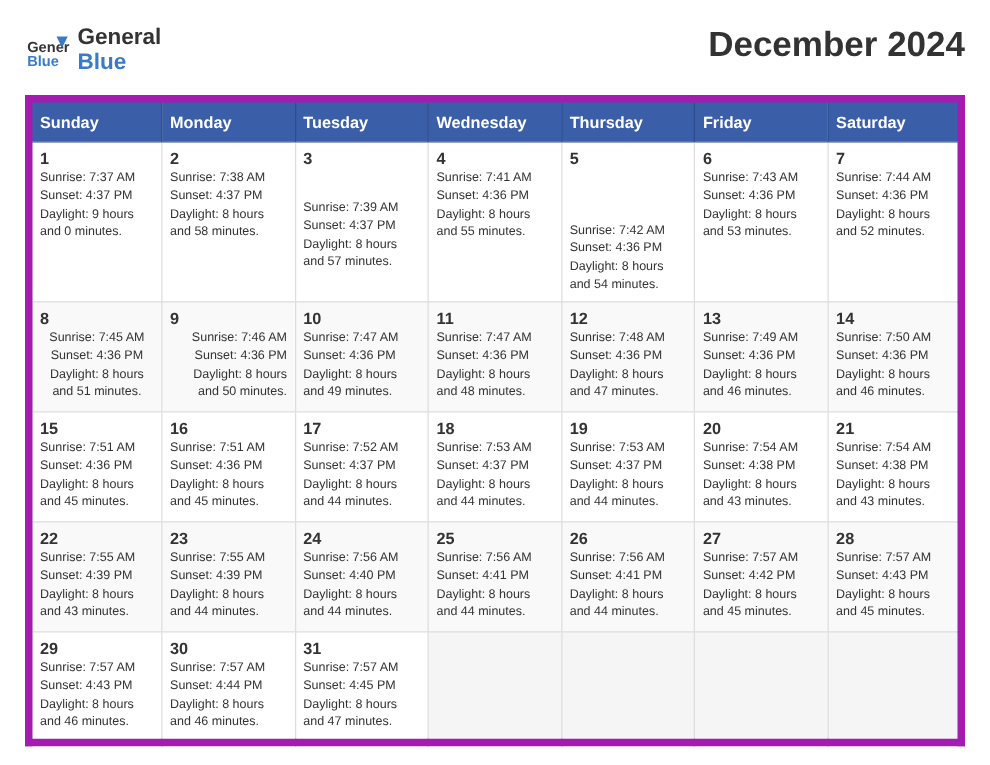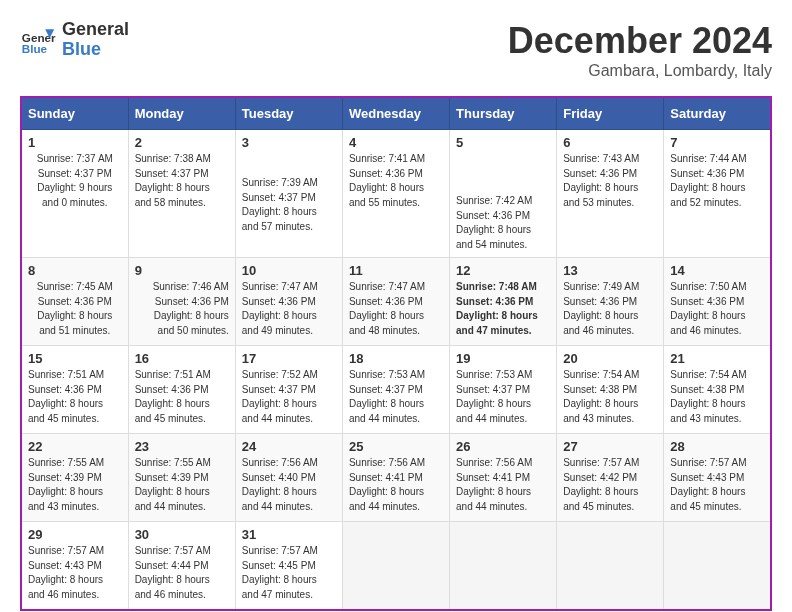--- a/index.html
+++ b/index.html
@@ -31,32 +31,32 @@
     }
     .logo-text span:first-child { color: #333; }
     .logo-icon {
       width: 36px;
       height: 36px;
     }
     .title-section {
       text-align: right;
     }
     .calendar-title {
-      font-size: 36px;
+      font-size: 28px;
       font-weight: bold;
       color: #333;
     }
     .calendar-subtitle {
       font-size: 16px;
       color: #555;
     }
     .calendar-table {
       width: 100%;
       border-collapse: collapse;
-      border: 2px solid #a21caf;
+      border: 6px solid #a21caf;
     }
     .calendar-table th {
       background-color: #3a5fa8;
       color: #fff;
       font-size: 13px;
       font-weight: bold;
       padding: 8px 6px;
       text-align: left;
       border: 1px solid #2d4e8a;
     }
@@ -101,41 +101,40 @@
       <text x="2" y="34" font-size="13" font-weight="bold" fill="#3a7bc8">Blue</text>
       <polygon points="28,8 38,8 33,18" fill="#3a7bc8"></polygon>
     </svg>
     <div class="logo-text">
       <span>General</span>
       <span style="color:#3a7bc8;">Blue</span>
     </div>
   </div>
   <div class="title-section">
     <div class="calendar-title">December 2024</div>
-    <div class="calendar-subtitle">Gambara, Lombardy, Italy</div>
   </div>
 </div>
 
 <table class="calendar-table">
   <thead>
     <tr>
     <th>Sunday</th>
         <th>Monday</th>
         <th>Tuesday</th>
         <th>Wednesday</th>
         <th>Thursday</th>
         <th>Friday</th>
         <th>Saturday</th>
       </tr>
   </thead>
   <tbody id="calendar-body">
   <tr class="week-row">
         <td>
           <span class="day-number">1</span>
-          <div class="day-info" style="white-space: pre-line; text-align: center;">Sunrise: 7:37 AM
+          <div class="day-info" style="white-space: pre-line;">Sunrise: 7:37 AM
 Sunset: 4:37 PM
 Daylight: 9 hours
 and 0 minutes.</div>
         </td>
         <td>
           <span class="day-number">2</span>
           <div class="day-info" style="white-space: pre-line;">Sunrise: 7:38 AM
 Sunset: 4:37 PM
 Daylight: 8 hours
 and 58 minutes.</div>
@@ -200,21 +199,21 @@
         </td>
         <td>
           <span class="day-number">11</span>
           <div class="day-info" style="white-space: pre-line;">Sunrise: 7:47 AM
 Sunset: 4:36 PM
 Daylight: 8 hours
 and 48 minutes.</div>
         </td>
         <td>
           <span class="day-number">12</span>
-          <div class="day-info" style="white-space: pre-line; font-weight: bold;">Sunrise: 7:48 AM
+          <div class="day-info" style="white-space: pre-line;">Sunrise: 7:48 AM
 Sunset: 4:36 PM
 Daylight: 8 hours
 and 47 minutes.</div>
         </td>
         <td>
           <span class="day-number">13</span>
           <div class="day-info" style="white-space: pre-line;">Sunrise: 7:49 AM
 Sunset: 4:36 PM
 Daylight: 8 hours
 and 46 minutes.</div>

